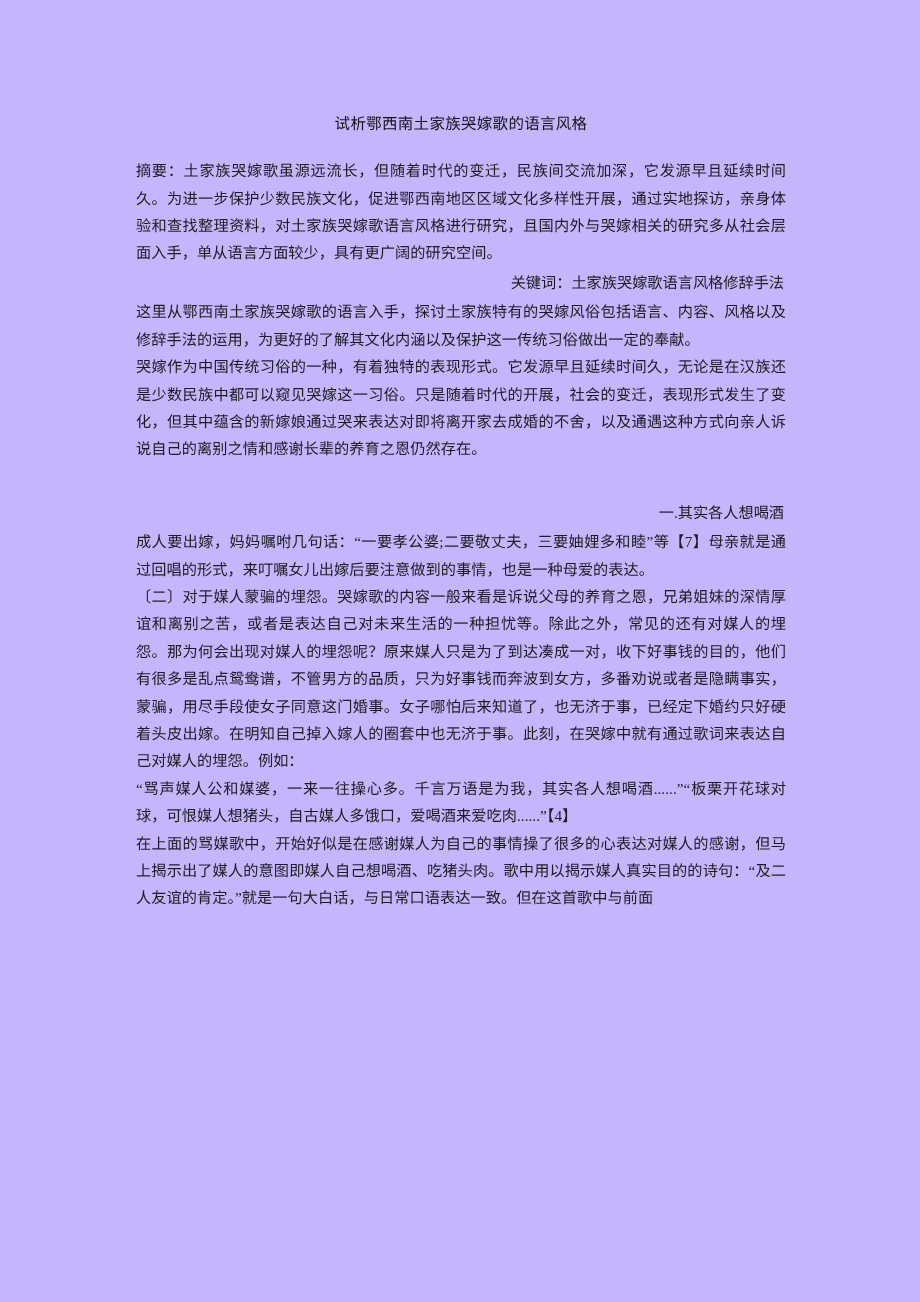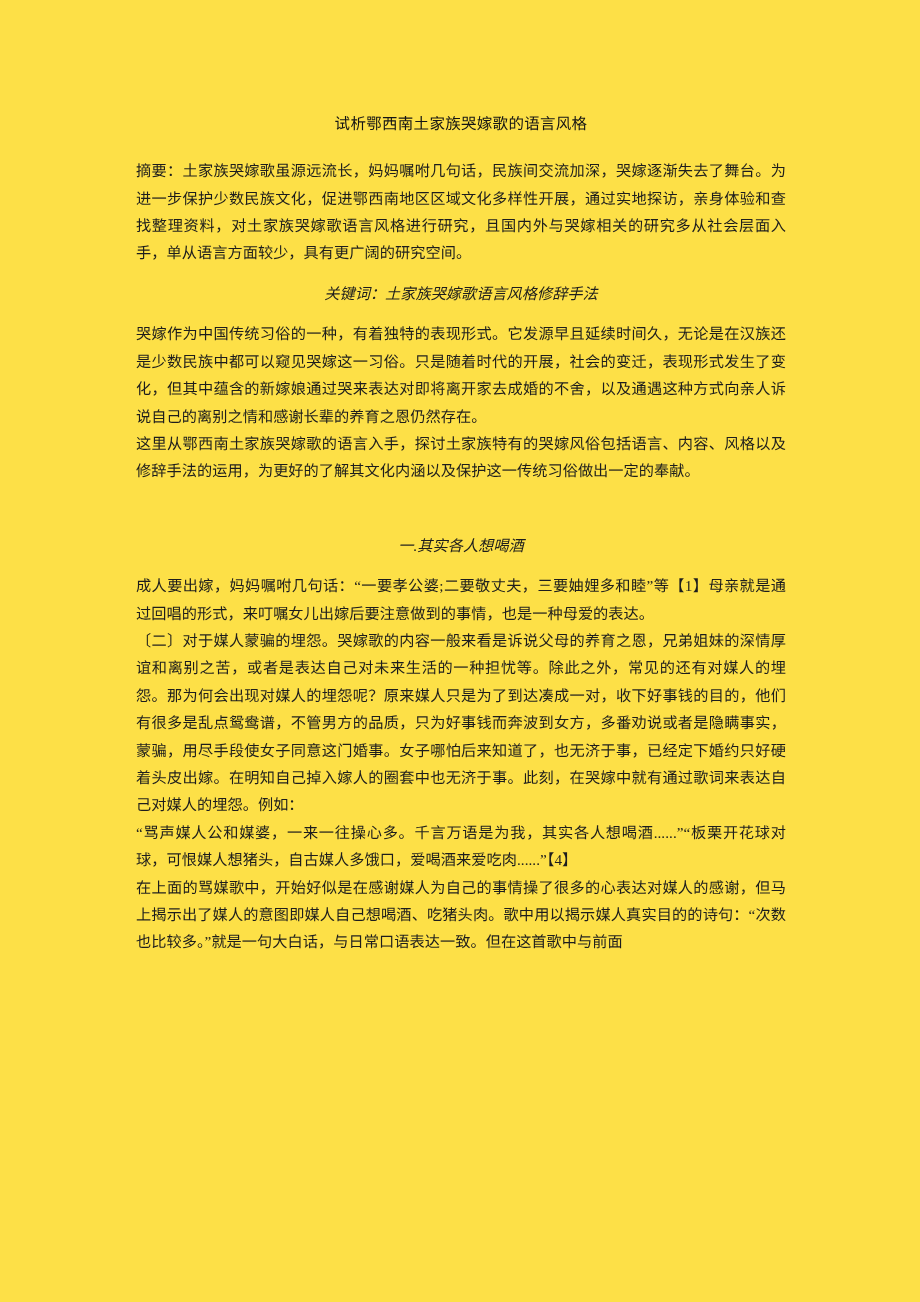--- a/index.html
+++ b/index.html
@@ -7,21 +7,21 @@
     margin: 0;
     padding: 0;
     background: #ffffff;
   }
 
   .page {
     position: relative;
     width: 920px;
     height: 1302px;
     margin: 0 auto;
-    background: #fde047;
+    background: #c4b5fd;
     box-sizing: border-box;
     overflow: hidden;
     font-family: "Liberation Serif", "DejaVu Serif", serif;
     color: #1a1a1a;
   }
 
   .content {
     position: absolute;
     left: 136px;
     top: 0;
@@ -51,60 +51,59 @@
     line-height: 27.4px;
     text-align: justify;
     text-justify: inter-ideograph;
     letter-spacing: 0.05px;
     color: #1d1d1d;
     word-break: break-all;
   }
 
   
   p.heading-line {
-    margin: 13px;
+    margin: 2px;
     font-size: 15.2px;
     line-height: 27.4px;
-    text-align: center;
+    text-align: right;
     color: #1d1d1d;
-    font-style: italic;
   }
 
   
   .section-gap {
     height: 34px;
   }
 </style>
 </head>
 <body>
 
 <div class="page">
   <div class="content">
 
     <h1 class="doc-title">试析鄂西南土家族哭嫁歌的语言风格</h1>
 
     <div class="body-block">
 
-      <p class="para">摘要：土家族哭嫁歌虽源远流长，妈妈嘱咐几句话，民族间交流加深，哭嫁逐渐失去了舞台。为进一步保护少数民族文化，促进鄂西南地区区域文化多样性开展，通过实地探访，亲身体验和查找整理资料，对土家族哭嫁歌语言风格进行研究，且国内外与哭嫁相关的研究多从社会层面入手，单从语言方面较少，具有更广阔的研究空间。</p>
+      <p class="para">摘要：土家族哭嫁歌虽源远流长，但随着时代的变迁，民族间交流加深，它发源早且延续时间久。为进一步保护少数民族文化，促进鄂西南地区区域文化多样性开展，通过实地探访，亲身体验和查找整理资料，对土家族哭嫁歌语言风格进行研究，且国内外与哭嫁相关的研究多从社会层面入手，单从语言方面较少，具有更广阔的研究空间。</p>
 
       <p class="heading-line">关键词：土家族哭嫁歌语言风格修辞手法</p>
 
+      <p class="para">这里从鄂西南土家族哭嫁歌的语言入手，探讨土家族特有的哭嫁风俗包括语言、内容、风格以及修辞手法的运用，为更好的了解其文化内涵以及保护这一传统习俗做出一定的奉献。</p>
+
       <p class="para">哭嫁作为中国传统习俗的一种，有着独特的表现形式。它发源早且延续时间久，无论是在汉族还是少数民族中都可以窥见哭嫁这一习俗。只是随着时代的开展，社会的变迁，表现形式发生了变化，但其中蕴含的新嫁娘通过哭来表达对即将离开家去成婚的不舍，以及通遇这种方式向亲人诉说自己的离别之情和感谢长辈的养育之恩仍然存在。</p>
-
-      <p class="para">这里从鄂西南土家族哭嫁歌的语言入手，探讨土家族特有的哭嫁风俗包括语言、内容、风格以及修辞手法的运用，为更好的了解其文化内涵以及保护这一传统习俗做出一定的奉献。</p>
 
       <div class="section-gap"></div>
 
       <p class="heading-line">一.其实各人想喝酒</p>
 
 
-      <p class="para">成人要出嫁，妈妈嘱咐几句话：“一要孝公婆;二要敬丈夫，三要妯娌多和睦”等【1】母亲就是通过回唱的形式，来叮嘱女儿出嫁后要注意做到的事情，也是一种母爱的表达。</p>
+      <p class="para">成人要出嫁，妈妈嘱咐几句话：“一要孝公婆;二要敬丈夫，三要妯娌多和睦”等【7】母亲就是通过回唱的形式，来叮嘱女儿出嫁后要注意做到的事情，也是一种母爱的表达。</p>
 
 
       <p class="para">〔二〕对于媒人蒙骗的埋怨。哭嫁歌的内容一般来看是诉说父母的养育之恩，兄弟姐妹的深情厚谊和离别之苦，或者是表达自己对未来生活的一种担忧等。除此之外，常见的还有对媒人的埋怨。那为何会出现对媒人的埋怨呢？原来媒人只是为了到达凑成一对，收下好事钱的目的，他们有很多是乱点鸳鸯谱，不管男方的品质，只为好事钱而奔波到女方，多番劝说或者是隐瞒事实，蒙骗，用尽手段使女子同意这门婚事。女子哪怕后来知道了，也无济于事，已经定下婚约只好硬着头皮出嫁。在明知自己掉入嫁人的圈套中也无济于事。此刻，在哭嫁中就有通过歌词来表达自己对媒人的埋怨。例如：</p>
 
       <p class="para">“骂声媒人公和媒婆，一来一往操心多。千言万语是为我，其实各人想喝酒......”“板栗开花球对球，可恨媒人想猪头，自古媒人多饿口，爱喝酒来爱吃肉......”【4】</p>
 
-      <p class="para">在上面的骂媒歌中，开始好似是在感谢媒人为自己的事情操了很多的心表达对媒人的感谢，但马上揭示出了媒人的意图即媒人自己想喝酒、吃猪头肉。歌中用以揭示媒人真实目的的诗句：“次数也比较多。”就是一句大白话，与日常口语表达一致。但在这首歌中与前面</p>
+      <p class="para">在上面的骂媒歌中，开始好似是在感谢媒人为自己的事情操了很多的心表达对媒人的感谢，但马上揭示出了媒人的意图即媒人自己想喝酒、吃猪头肉。歌中用以揭示媒人真实目的的诗句：“及二人友谊的肯定。”就是一句大白话，与日常口语表达一致。但在这首歌中与前面</p>
 
     </div>
   </div>
 </div>
 
 </body></html>

